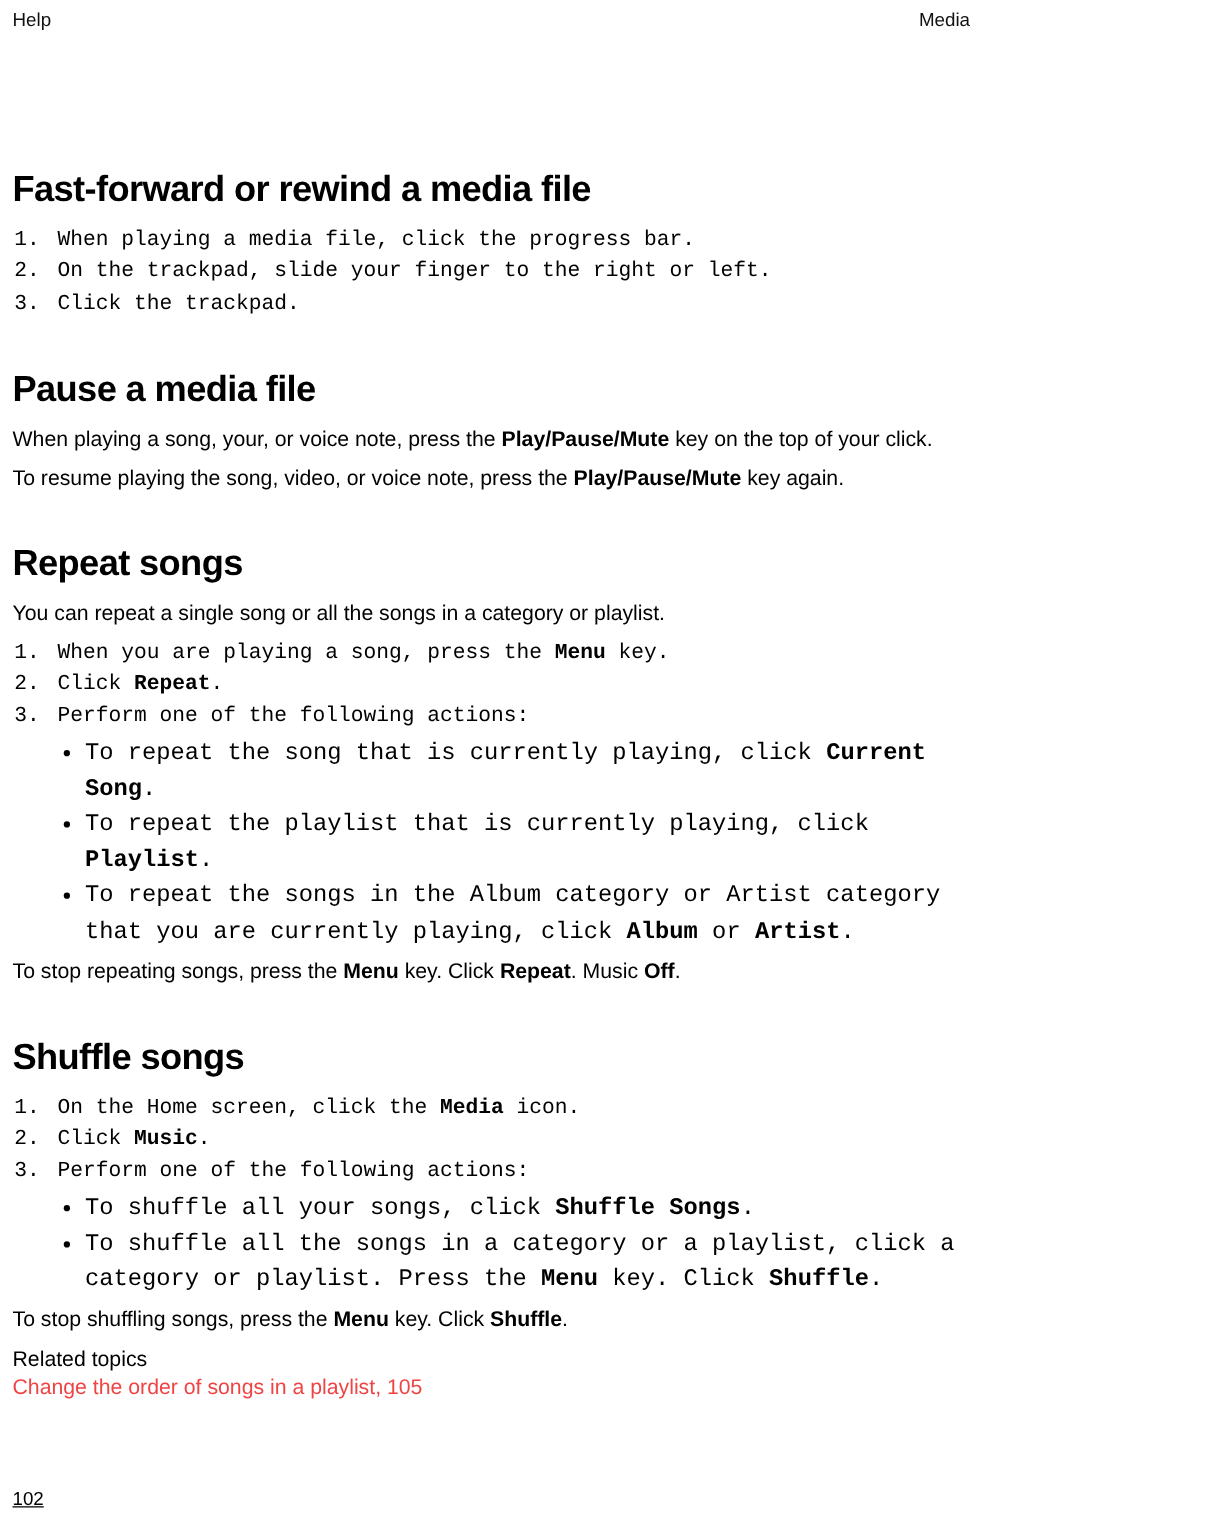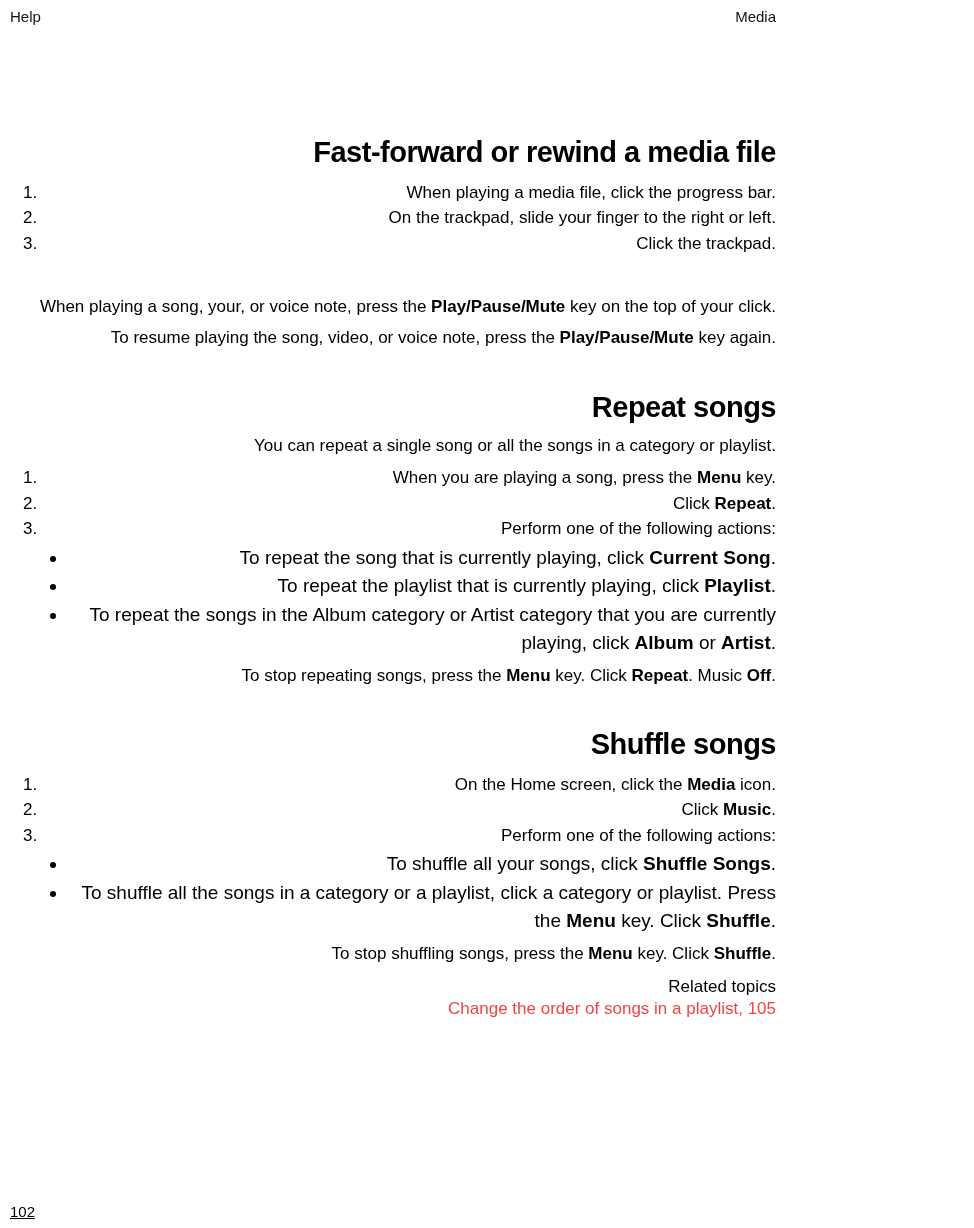--- a/index.html
+++ b/index.html
@@ -10,21 +10,20 @@
     color: #000;
     font-family: "Helvetica Neue", Helvetica, Arial, sans-serif;
     font-size: 16px;
   }
   .page {
     width: 786px;
     min-height: 1228px;
     position: relative;
     box-sizing: border-box;
     padding: 8px 10px 0 10px;
-    text-align: right;
   }
   .top-bar {
     display: flex;
     justify-content: space-between;
     font-size: 15px;
     color: #111;
     margin-bottom: 110px;
   }
   h2.section-heading {
     font-size: 29px;
@@ -44,20 +43,21 @@
   }
   ol.steps {
     list-style: decimal;
     padding-left: 32px;
     margin: 4px 0;
   }
   ol.steps > li {
     font-size: 17px;
     line-height: 1.5;
     padding-left: 4px;
+    font-family: Liberation Mono, monospace;
   }
   ul.sub-list {
     list-style: disc;
     padding-left: 22px;
     margin: 2px 0;
   }
   ul.sub-list > li {
     font-size: 19px;
     line-height: 1.5;
   }
@@ -68,21 +68,21 @@
     margin-top: 10px;
   }
   .link-text {
     color: #ef4444;
     font-size: 17px;
     margin-top: 2px;
   }
   .page-number {
     position: absolute;
     left: 10px;
-    bottom: 8px;
+    bottom: 20px;
     font-size: 15px;
     text-decoration: underline;
   }
 </style>
 </head>
 <body>
 
 <div class="page">
 
   <div class="top-bar">
@@ -93,20 +93,21 @@
   <div id="content">
       <div class="section">
         <h2 class="section-heading">Fast-forward or rewind a media file</h2>
         <ol class="steps">
           <li>When playing a media file, click the progress bar.</li>
           <li>On the trackpad, slide your finger to the right or left.</li>
           <li>Click the trackpad.</li>
         </ol>
       </div>
       <div class="section">
+        <h2 class="section-heading">Pause a media file</h2>
         <p class="body-text"><span>When playing a song, your, or voice note, press the </span><span class="bold">Play/Pause/Mute</span><span> key on the top of your click.</span></p>
         <p class="body-text"><span>To resume playing the song, video, or voice note, press the </span><span class="bold">Play/Pause/Mute</span><span> key again.</span></p>
       </div>
       <div class="section">
         <h2 class="section-heading">Repeat songs</h2>
         <p class="body-text">You can repeat a single song or all the songs in a category or playlist.</p>
         <ol class="steps">
           <li><span>When you are playing a song, press the </span><span class="bold">Menu</span><span> key.</span></li>
           <li><span>Click </span><span class="bold">Repeat</span><span>.</span></li>
           <li>Perform one of the following actions:<ul class="sub-list">

